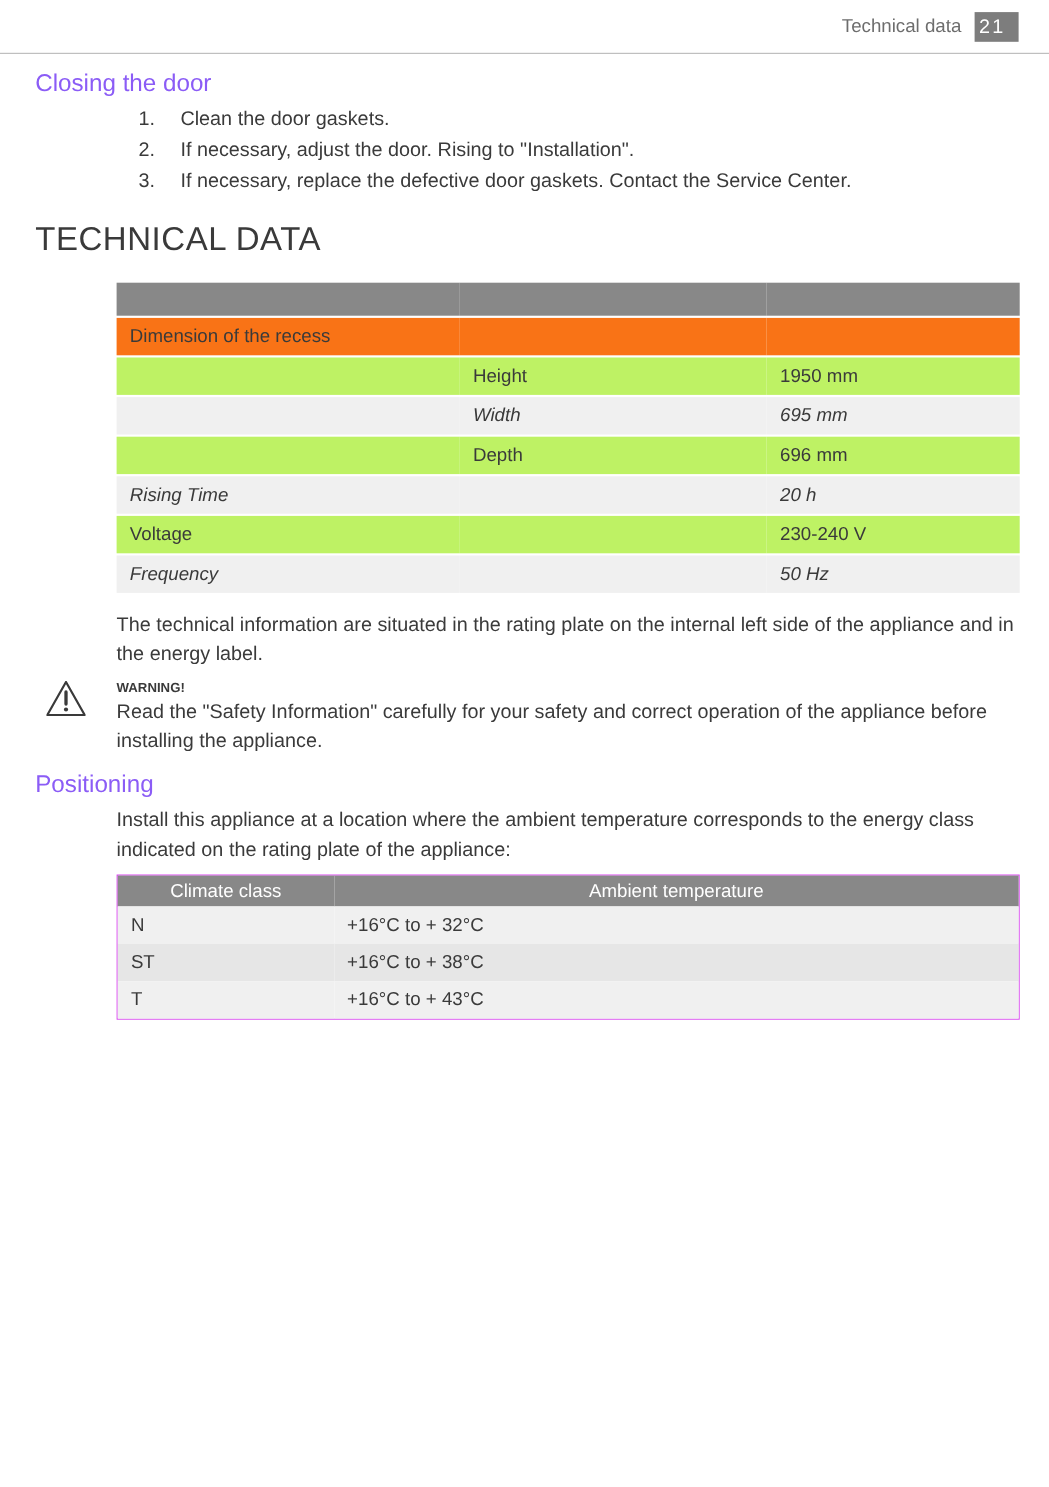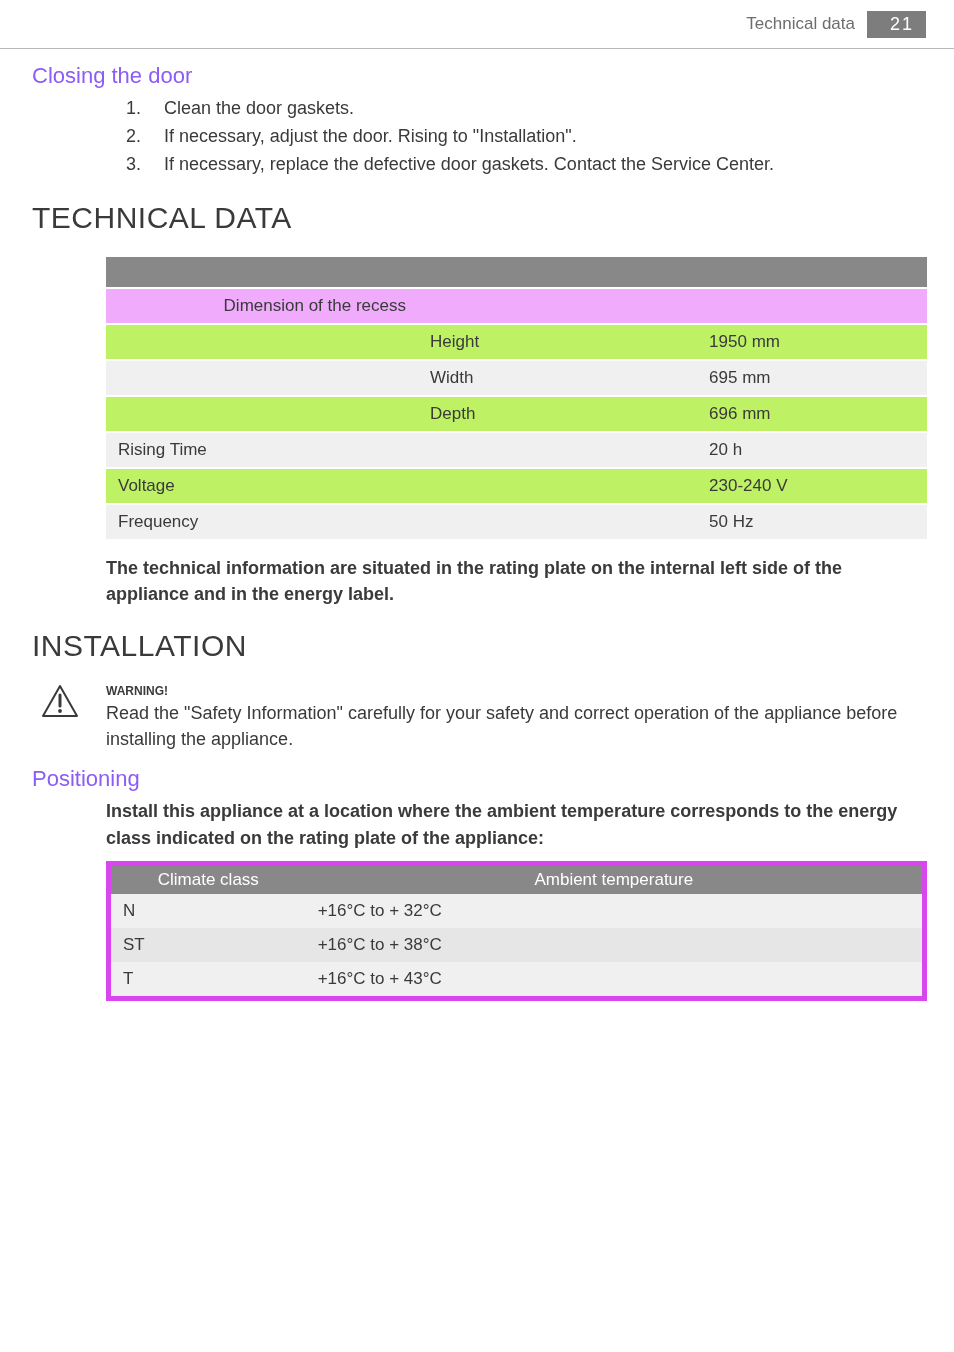--- a/index.html
+++ b/index.html
@@ -21,21 +21,21 @@
     }
     .header-text {
       font-size: 17px;
       color: #6d6d6d;
       margin-right: 12px;
     }
     .page-badge {
       background: #7d7d7d;
       color: #fff;
       font-size: 18px;
-      padding: 3px 12px 3px 23px;
+      padding: 3px 12px 3px 4px;
       letter-spacing: 2px;
     }
     .header-rule { border: none; border-top: 1px solid #b8b8b8; margin: 0 0 14px 0; }
     .content { padding: 0 32px; }
     .subheading {
       font-size: 22px;
       font-weight: 400;
       color: #8b5cf6;
       margin: 14px 0 6px 0;
     }
@@ -62,41 +62,40 @@
     .tech-table, .climate-table {
       width: 821px;
       margin-left: 74px;
       margin-bottom: 14px;
       border-collapse: separate;
       border-spacing: 0 2px;
       font-size: 17px;
     }
     .tech-table .thead td { background: #888888; height: 30px; }
     .tech-table td { padding: 7px 12px; }
-    .r-lighter { background: #f0abfc; text-align: right; }
-    .r-light   { background: #f0f0f0; }
+    .r-lighter { background: #f97316; }
+    .r-light   { background: #f0f0f0; font-style: italic; }
     .r-darker  { background: #bef264; }
     .tech-c1 { width: 38%; }
     .tech-c2 { width: 34%; }
     .tech-c3 { width: 28%; }
 
     .para {
       margin-left: 74px;
       font-size: 18px;
       line-height: 1.45;
       color: #3a3a3a;
       margin-bottom: 10px;
-      font-weight: bold;
     }
     .warning-block { display: flex; margin-top: 6px; margin-bottom: 8px; }
     .warning-icon-wrap { width: 74px; display: flex; justify-content: flex-start; padding-left: 10px; padding-top: 2px; }
     .warning-text { flex: 1; font-size: 18px; line-height: 1.45; }
     .warning-title { font-weight: 700; font-size: 12px; }
 
-    .climate-table { border-spacing: 0; border: 5px solid #d946ef; }
+    .climate-table { border-spacing: 0; border: 1px solid #d946ef; }
     .climate-table th {
       background: #888888;
       color: #fff;
       font-weight: 400;
       font-size: 17px;
       text-align: center;
       padding: 4px 8px;
     }
     .climate-table td { padding: 7px 12px; font-size: 17px; }
     .climate-table tr:nth-child(even) td { background: #f0f0f0; }
@@ -173,21 +172,20 @@
     <tr class="r-light">
       <td>Frequency</td>
       <td></td>
       <td>50 Hz</td>
     </tr>
   </tbody>
     </table>
 
   <p class="para">The technical information are situated in the rating plate on the internal left side of the appliance and in the energy label.</p>
 
-  <div class="h1" style="margin-top:22px;">INSTALLATION</div>
 
   <div class="warning-block">
     <div class="warning-icon-wrap">
       <span>
         <svg width="36" height="32" viewBox="0 0 36 32">
           <polygon points="18,1 35,31 1,31" fill="none" stroke="#3a3a3a" stroke-width="2" stroke-linejoin="round"></polygon>
           <line x1="18" y1="10" x2="18" y2="21" stroke="#3a3a3a" stroke-width="3" stroke-linecap="round"></line>
           <circle cx="18" cy="26" r="1.9" fill="#3a3a3a"></circle>
         </svg>
       </span>

